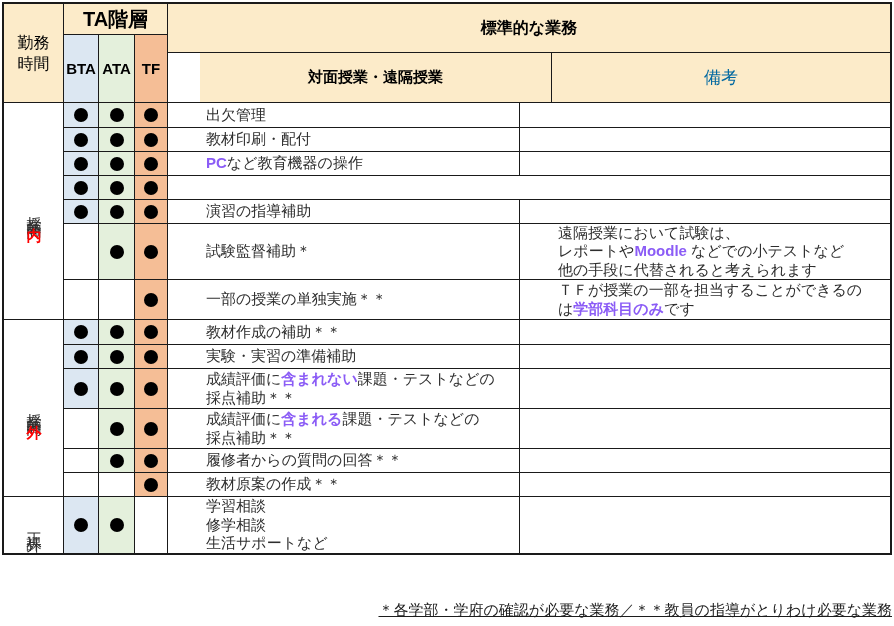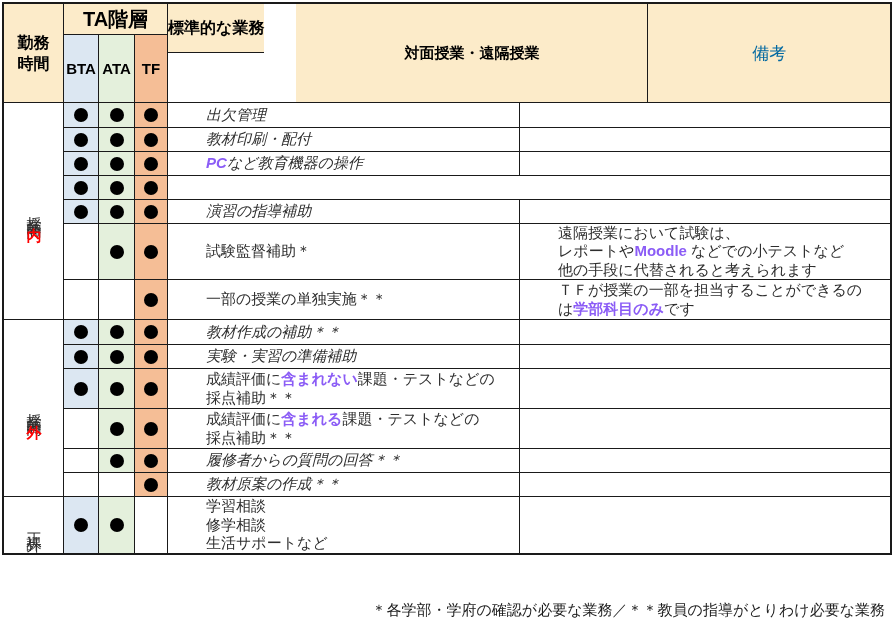--- a/index.html
+++ b/index.html
@@ -6,67 +6,67 @@
   html,body { width:894px; height:626px; background:#fff; overflow:hidden;
     font-family:"Liberation Sans","DejaVu Sans",sans-serif; color:#2e2e2e; }
   .page { position:relative; width:894px; height:626px; }
   .table { position:absolute; left:2px; top:2px; width:890px;
     border:2px solid var(--border); background:#fff; }
 
   
   .header { display:flex; height:99px; border-bottom:1.5px solid var(--border); }
   .kinmu { width:60px; background:var(--header-bg); border-right:1.5px solid var(--border);
     display:flex; flex-direction:column; align-items:center; justify-content:center;
-    font-weight:bold; font-size:16px; line-height:21px; color:#000; }
+    font-weight:normal; font-size:16px; line-height:21px; color:#000; }
   .ta-block { width:104px; display:flex; flex-direction:column; }
   .ta-title { height:31px; background:var(--header-bg);
     border-right:1.5px solid var(--border); border-bottom:1.5px solid var(--border);
     display:flex; align-items:center; justify-content:center;
     font-weight:bold; font-size:20px; color:#000; }
   .ta-cols { flex:1; display:flex;text-align:center; }
   .lvl { display:flex; align-items:center; justify-content:center;
     border-right:1.5px solid var(--border); font-weight:bold; font-size:15px; color:#000; }
   .lvl-bta { width:35px; } .lvl-ata { width:36px; } .lvl-tf { width:33px; }
-  .duty-block { flex:1; display:flex; flex-direction:row; }
+  .duty-block { flex:1; display:flex; flex-direction:column; }
   .duty-title { height:49px; background:var(--header-bg); border-bottom:1.5px solid var(--border);
     display:flex; align-items:center; justify-content:center;
     font-weight:bold; font-size:16px; color:#000; }
   .duty-cols { flex:1; display:flex; }
   .duty-col-h { width:352px; border-right:1.5px solid var(--border); background:var(--header-bg);
     display:flex; align-items:center; justify-content:center; font-weight:bold; font-size:15px; color:#000;margin-left:32px; }
   .remark-col-h { flex:1; background:var(--header-bg);
     display:flex; align-items:center; justify-content:center; font-weight:normal; font-size:17px; color:#0369a1; }
 
   
   .group { display:flex; }
   .group + .group { border-top:1.5px solid var(--border); }
   .glabel { width:60px; border-right:1.5px solid var(--border);
     display:flex; align-items:center; justify-content:center;
     writing-mode:vertical-rl; text-orientation:upright;
     font-size:15px; letter-spacing:3px; color:#2e2e2e; }
   .grows { flex:1; }
   .row { display:flex; }
   .row + .row { border-top:1.5px solid var(--border); }
-  .h1 { height:24px;font-style:italic; } .h2 { height:40px; } .h3 { height:56px; }
+  .h1 { height:24px; } .h2 { height:40px; } .h3 { height:56px; }
   .dcell { display:flex; align-items:center; justify-content:center;
     border-right:1.5px solid var(--border); }
   .dcell-bta { width:35px; } .dcell-ata { width:36px; } .dcell-tf { width:33px; }
   .bg-bta { background:var(--bta); } .bg-ata { background:var(--ata); } .bg-tf { background:var(--tf); }
   .dot { width:14px; height:14px; border-radius:50%; background:#000; }
   .task { width:352px; border-right:1.5px solid var(--border);
     padding:1px 6px 1px 38px; display:flex; flex-direction:column; justify-content:center;
     font-size:15px; line-height:18.5px; }
   .remark { flex:1; padding:1px 6px 1px 38px;
     display:flex; flex-direction:column; justify-content:center;
     font-size:15px; line-height:18.5px; }
   .b { font-weight:bold; color:#8b5cf6; }
   .accent { color:var(--red); font-weight:bold; }
 
-  .footnote { position:absolute; right:9px; top:601px; font-size:15px; color:#1c1c1c;
-    text-align:center; white-space:nowrap; }
+  .footnote { position:absolute; right:2px; top:601px; font-size:15px; color:#1c1c1c;
+    text-align:center; white-space:nowrap;text-decoration:underline; }
 </style>
 </head>
 <body>
 
 <div class="page">
   <div class="table">
 
     <div class="header">
       <div class="kinmu">
         <span>勤務</span>

